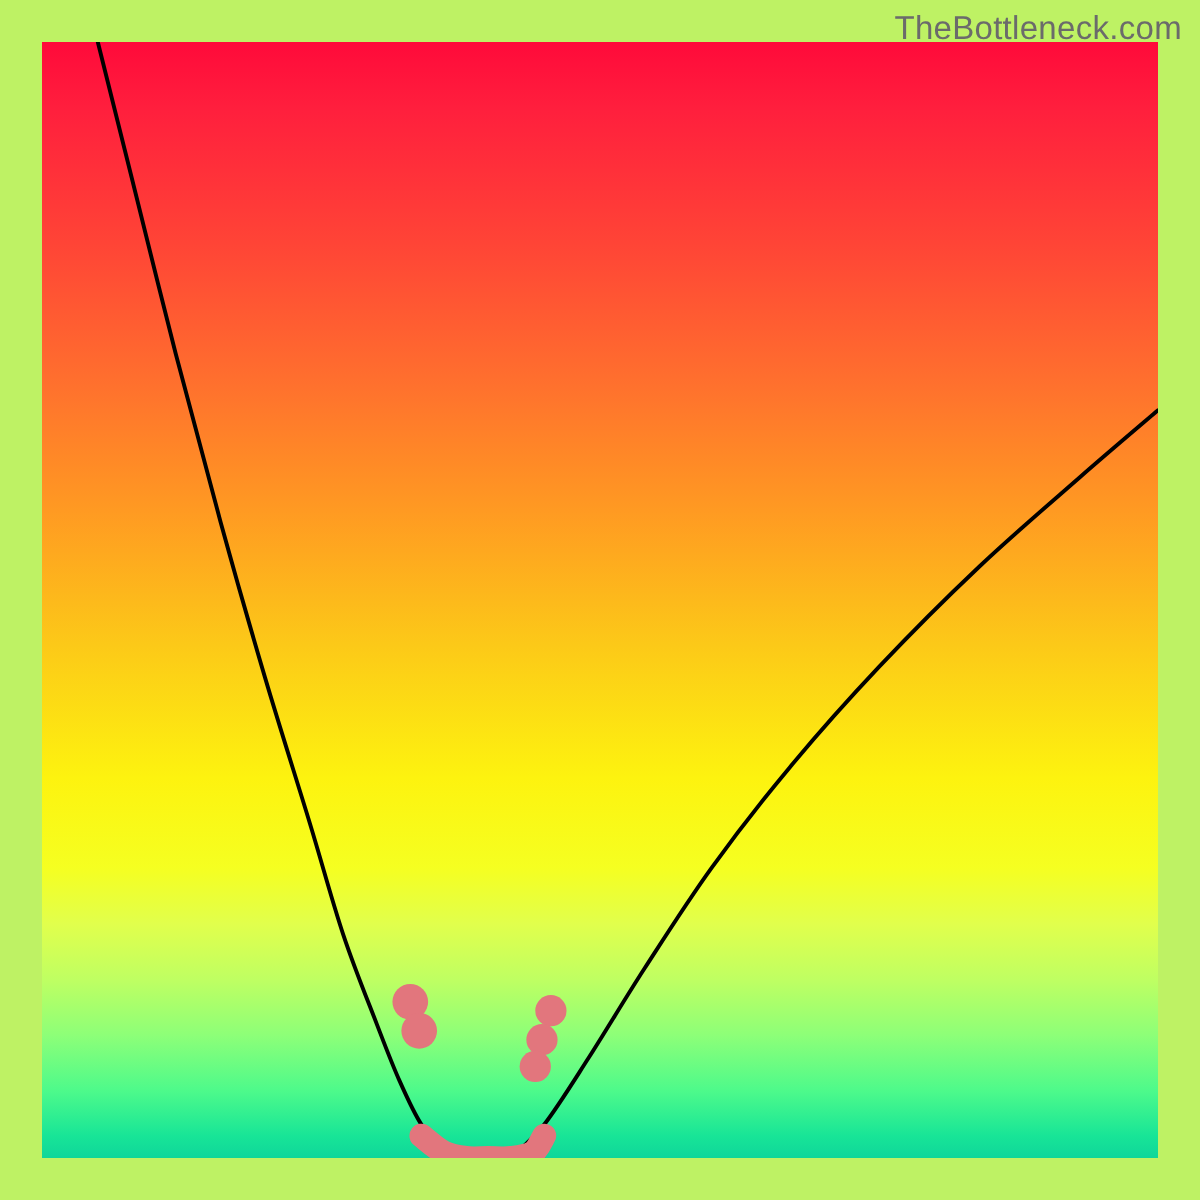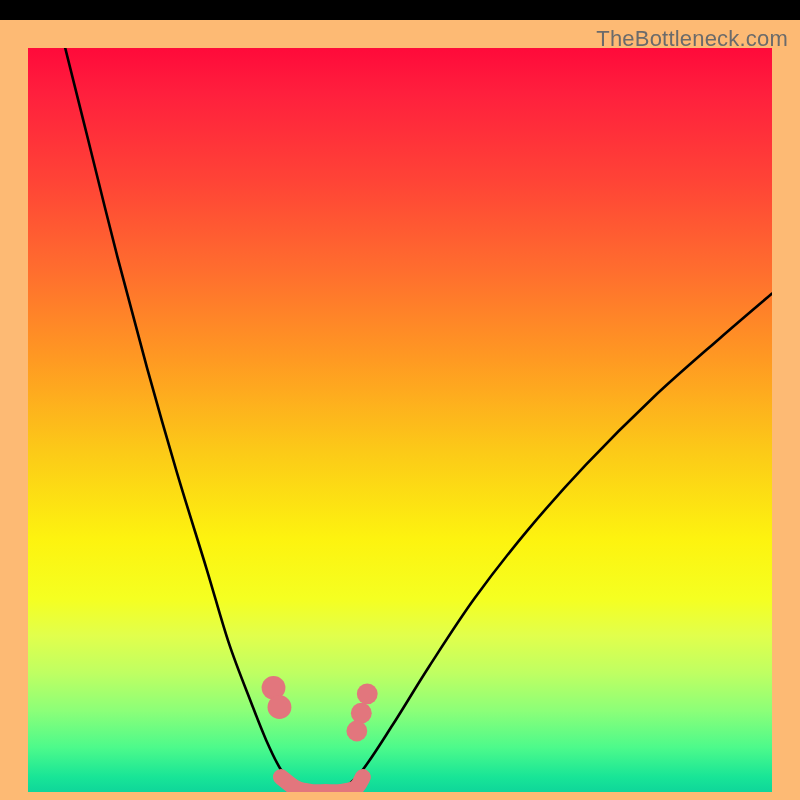--- a/index.html
+++ b/index.html
@@ -7,22 +7,21 @@
     padding: 0;
     width: 800px;
     height: 800px;
     overflow: hidden;
     background: #000;
     font-family: Arial, Helvetica, sans-serif;
   }
   .frame {
     position: absolute;
     inset: 0;
-    background: #fdba74;
-    margin-top: 20px;
+    background: #bef264;
   }
   .plot {
     position: absolute;
     left: 28px;
     top: 28px;
     width: 744px;
     height: 744px;
     
     background: linear-gradient(to bottom,
       #ff0a3a 0%,

